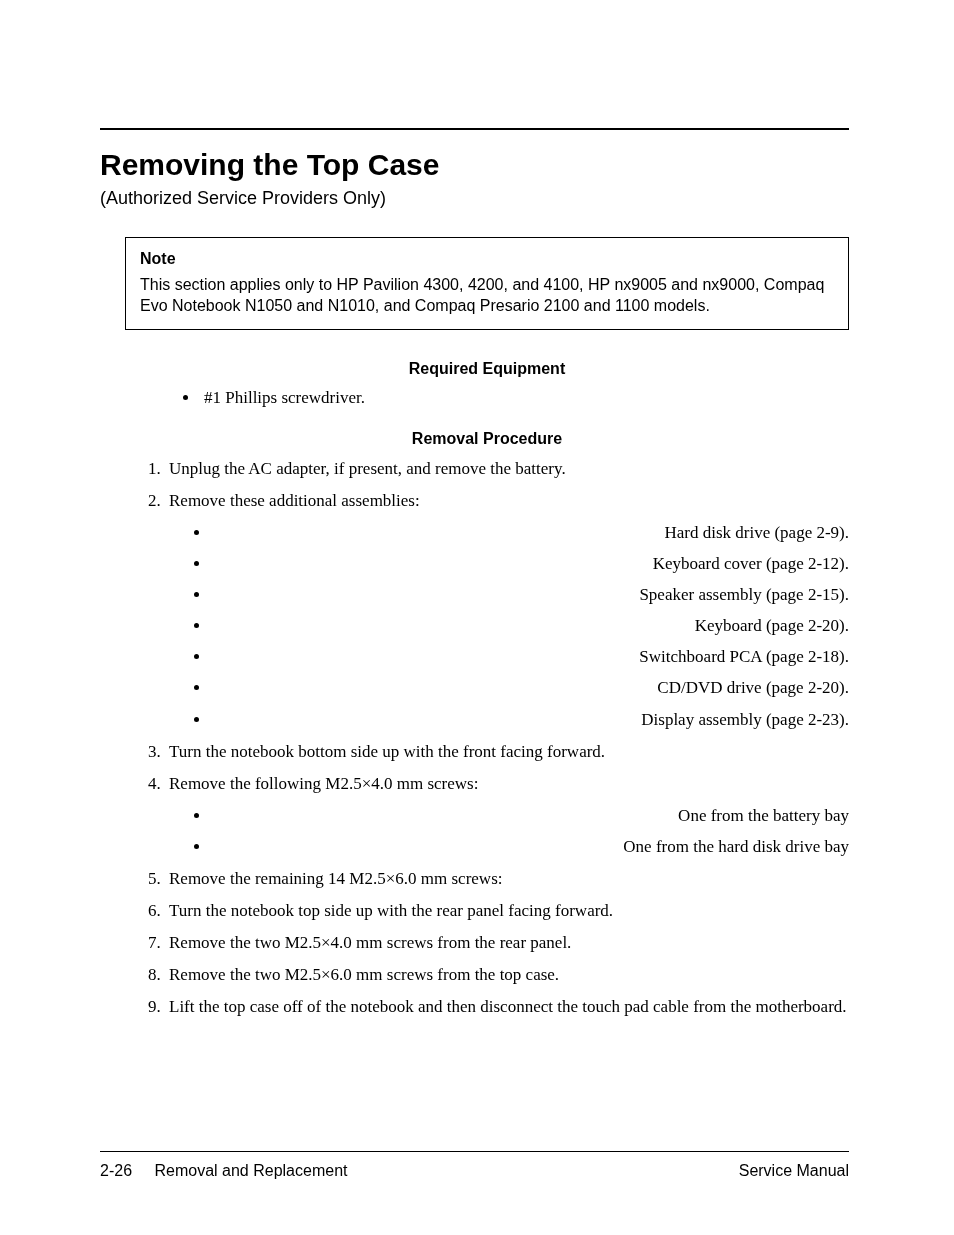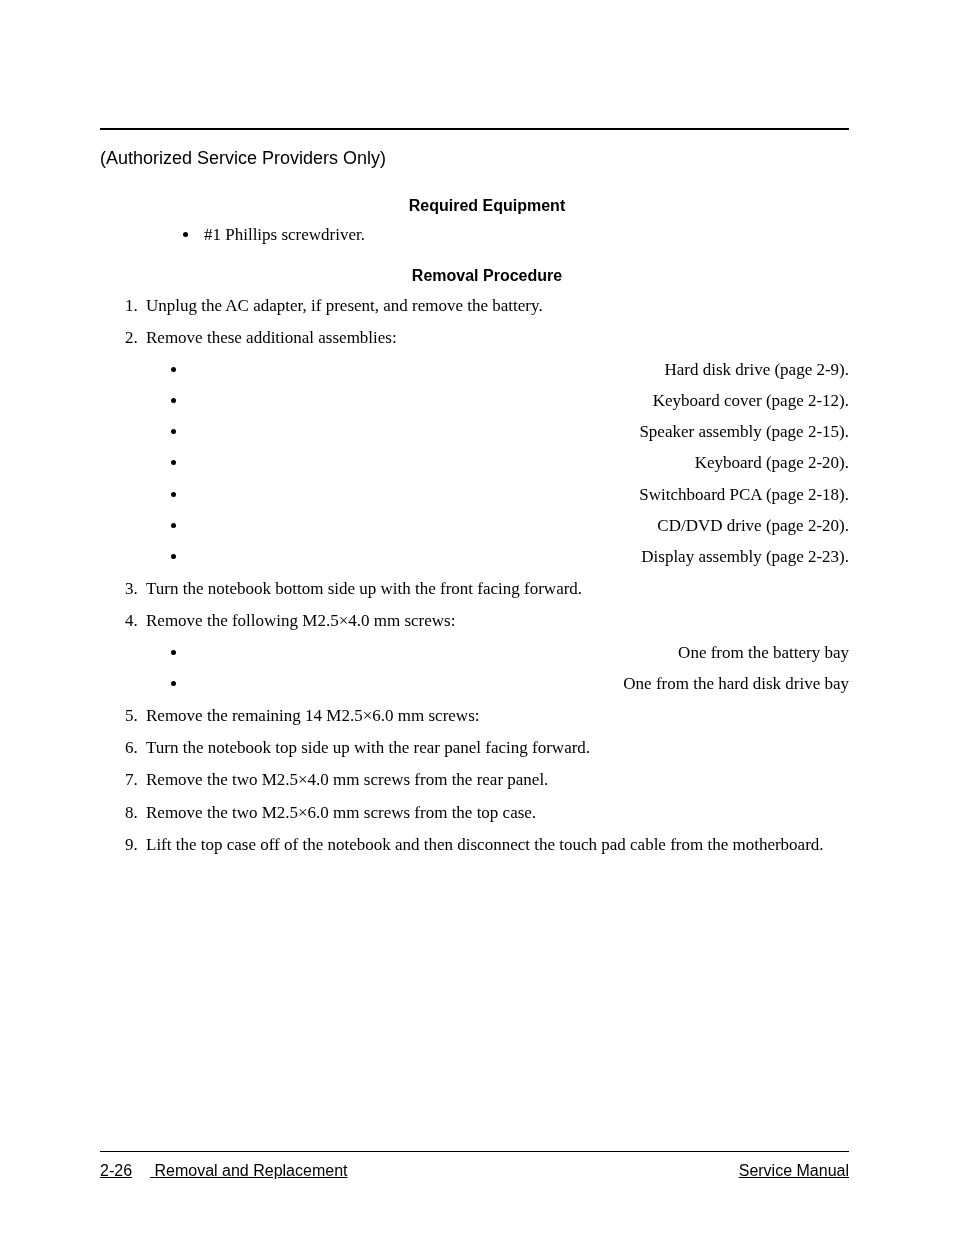--- a/index.html
+++ b/index.html
@@ -57,57 +57,61 @@
   }
   ul.bullets {
     list-style: disc;
     margin-left: 100px;
     margin-bottom: 14px;
     font-size: 17px;
   }
   ul.bullets li { padding-left: 4px; margin-bottom: 22px; }
   ol.steps {
     list-style: decimal;
-    margin-left: 42px;
+    margin-left: 65px;
     font-size: 17px;
   }
   ol.steps > li { padding-left: 4px; margin-bottom: 10px; line-height: 1.3; }
   ol.steps ul.sub {
     list-style: disc;
     margin-left: 42px;
     margin-top: 10px;
   }
   ol.steps ul.sub li { margin-bottom: 9px; text-align: right; }
   .footer {
     position: absolute;
     left: 100px;
     right: 105px;
     bottom: 55px;
-    text-decoration: underline;
   }
   .rule-bottom {
     border-top: 1px solid #000;
     margin-bottom: 10px;
   }
   .footer-row {
     display: flex;
     justify-content: space-between;
     font-family: Arial, Helvetica, sans-serif;
     font-size: 16px;
   }
   .footer-left .pnum { margin-right: 18px; }
 </style>
 </head>
 <body>
 
 <div class="page">
   <div class="rule-top"></div>
 
+  <h1 class="title">Removing the Top Case</h1>
   <div class="subtitle">(Authorized Service Providers Only)</div>
 
+  <div class="note-box">
+    <span class="note-label">Note</span>
+    <span>This section applies only to HP Pavilion 4300, 4200, and 4100, HP nx9005 and nx9000, Compaq Evo Notebook N1050 and N1010, and Compaq Presario 2100 and 1100 models.</span>
+  </div>
 
   <div class="section-head">Required Equipment</div>
   <ul class="bullets">
     <li>#1 Phillips screwdriver.</li>
   </ul>
 
   <div class="section-head">Removal Procedure</div>
   <ol class="steps">
     <li><span>Unplug the AC adapter, if present, and remove the battery.</span></li>
     <li>

